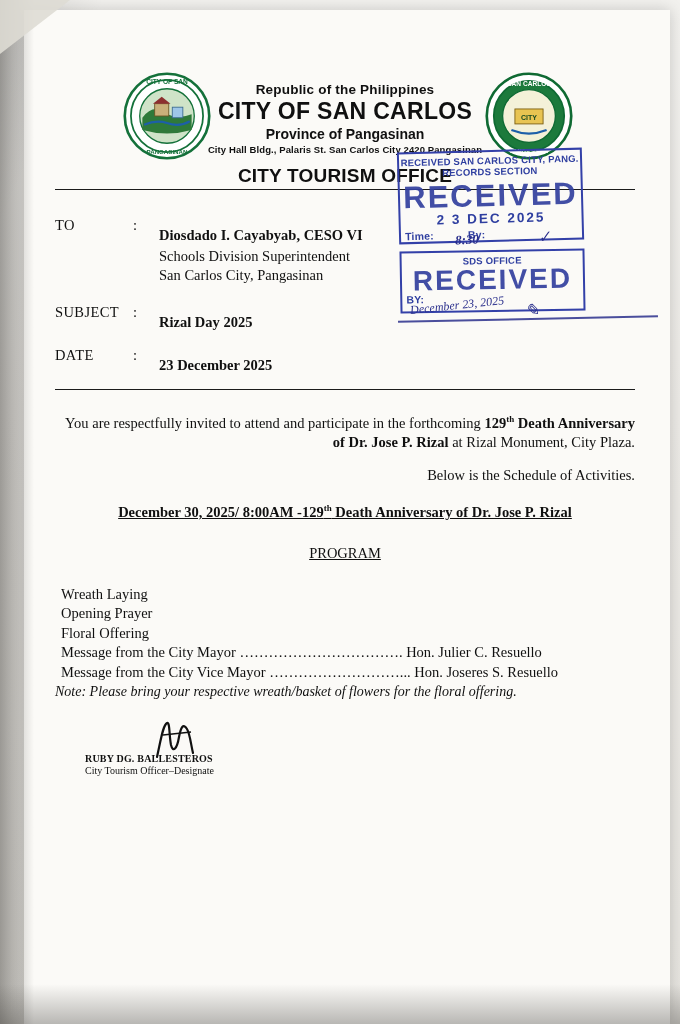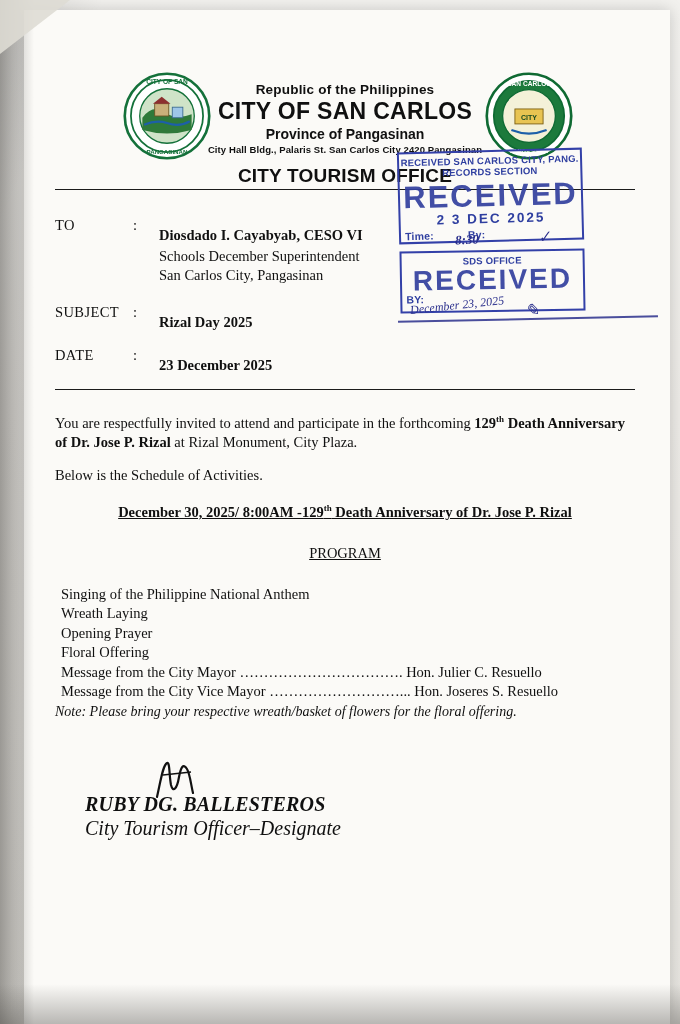--- a/index.html
+++ b/index.html
@@ -126,21 +126,21 @@
   .val { font-weight: bold; margin-top: 10px; }
   .addr-sub { margin-left: 104px; }
   .gap { height: 18px; }
 
   
   .body-block {
     margin-top: 20px;
     font-size: 14.5px;
     line-height: 19px;
   }
-  .para { margin-bottom: 14px; text-align: left; }
+  .para { margin-bottom: 14px; text-align: right; }
   .b { font-weight: bold; }
   sup { font-size: 9px; vertical-align: super; }
   .sched {
     text-align: center;
     font-weight: bold;
     text-decoration: underline;
     margin: 10px 0 22px 0;
     font-size: 14.5px;
   }
   .program-title {
@@ -154,25 +154,24 @@
     font-size: 14.5px;
     line-height: 19.5px;
   }
   .note {
     font-style: italic;
     font-size: 14px;
   }
 
   
   .sig {
-    margin-top: 72px;
+    margin-top: 52px;
     margin-left: 30px;
     position: relative;
-    font-size: 20px;
-    font-style: italic;
+    font-size: 10px;
   }
   .sig-name { font-weight: bold; letter-spacing: .2px; }
   .sig-title { margin-top: 1px; }
   .sig-mark {
     position: absolute;
     left: 62px; top: -34px;
     width: 60px; height: 40px;
   }
 
   
@@ -311,21 +310,21 @@
     </div>
 
     <div class="rule"></div>
 
     <div class="addr-block">
       <div class="row">
         <div class="lbl">TO</div>
         <div class="colon">:</div>
         <div class="val">Diosdado I. Cayabyab, CESO VI</div>
       </div>
-      <div class="addr-sub">Schools December Superintendent</div>
+      <div class="addr-sub">Schools Division Superintendent</div>
       <div class="addr-sub">San Carlos City, Pangasinan</div>
 
       <div class="gap"></div>
 
       <div class="row">
         <div class="lbl">SUBJECT</div>
         <div class="colon">:</div>
         <div class="val">Rizal Day 2025</div>
       </div>
 
@@ -347,21 +346,20 @@
 
       <div class="para">Below is the Schedule of Activities.</div>
 
       <div class="sched">
         <span>December 30, 2025/ 8:00AM -129</span><sup>th</sup><span> Death Anniversary of Dr. Jose P. Rizal</span>
       </div>
 
       <div class="program-title">PROGRAM</div>
 
       <div class="program-list">
-        <div>Singing of the Philippine National Anthem</div>
         <div>Wreath Laying</div>
         <div>Opening Prayer</div>
         <div>Floral Offering</div>
         <div>Message from the City Mayor ……………………………. Hon. Julier C. Resuello</div>
         <div>Message from the City Vice Mayor ………………………... Hon. Joseres S. Resuello</div>
       </div>
 
       <div class="note">Note: Please bring your respective wreath/basket of flowers for the floral offering.</div>
     </div>
 

